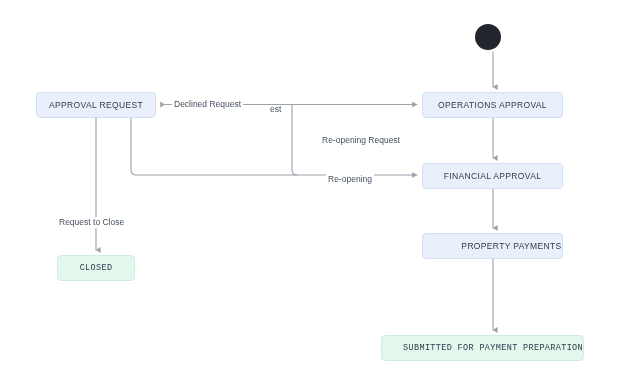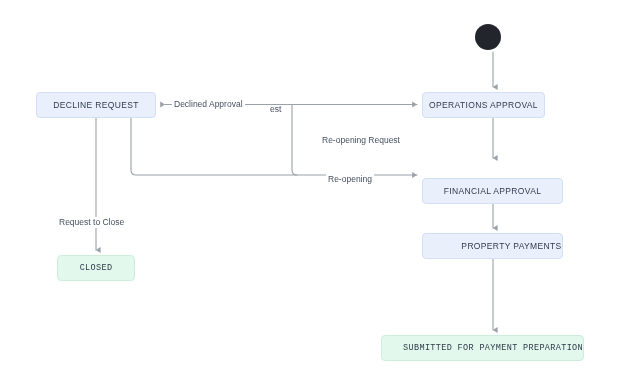--- a/index.html
+++ b/index.html
@@ -107,44 +107,44 @@
 
       <path d="M493,259 L493,330" marker-end="url(#arrow-down)"></path>
 
       <path d="M96,118 L96,250" marker-end="url(#arrow-down)"></path>
     </g>
   </svg>
 
   <div class="start-node" style="left:475px; top:24px; width:26px; height:26px;"></div>
 
   <div class="node blue" style="left:36px; top:92px; width:120px; height:26px;">
-    <span>DECLINE REQUEST</span>
+    <span>APPROVAL REQUEST</span>
   </div>
 
-  <div class="node blue" style="left:422px; top:92px; width:123px; height:26px;">
+  <div class="node blue" style="left:422px; top:92px; width:141px; height:26px;">
     <span>OPERATIONS APPROVAL</span>
   </div>
 
-  <div class="node blue" style="left:422px; top:178px; width:141px; height:26px;">
+  <div class="node blue" style="left:422px; top:163px; width:141px; height:26px;">
     <span>FINANCIAL APPROVAL</span>
   </div>
 
   <div class="node blue" style="left:422px; top:233px; width:141px; height:26px;padding-left:38px;">
     <span>PROPERTY PAYMENTS</span>
   </div>
 
   <div class="node green" style="left:381px; top:335px; width:203px; height:26px;justify-content:flex-end;">
     <span>SUBMITTED FOR PAYMENT PREPARATION</span>
   </div>
 
   <div class="node green" style="left:57px; top:255px; width:78px; height:26px;">
     <span>CLOSED</span>
   </div>
 
-  <div class="edge-label" style="left:172px; top:99px;">Declined Approval</div>
+  <div class="edge-label" style="left:172px; top:99px;">Declined Request</div>
 
   <div class="edge-label clipped" style="left:243px; top:104px;padding-left:27px;">est</div>
 
   <div class="edge-label" style="left:320px; top:99px;margin-top:36px;">Re-opening Request</div>
 
   <div class="edge-label" style="left:326px; top:174px;">Re-opening</div>
 
   <div class="edge-label" style="left:57px; top:217px;">Request to Close</div>
 
 </div>

